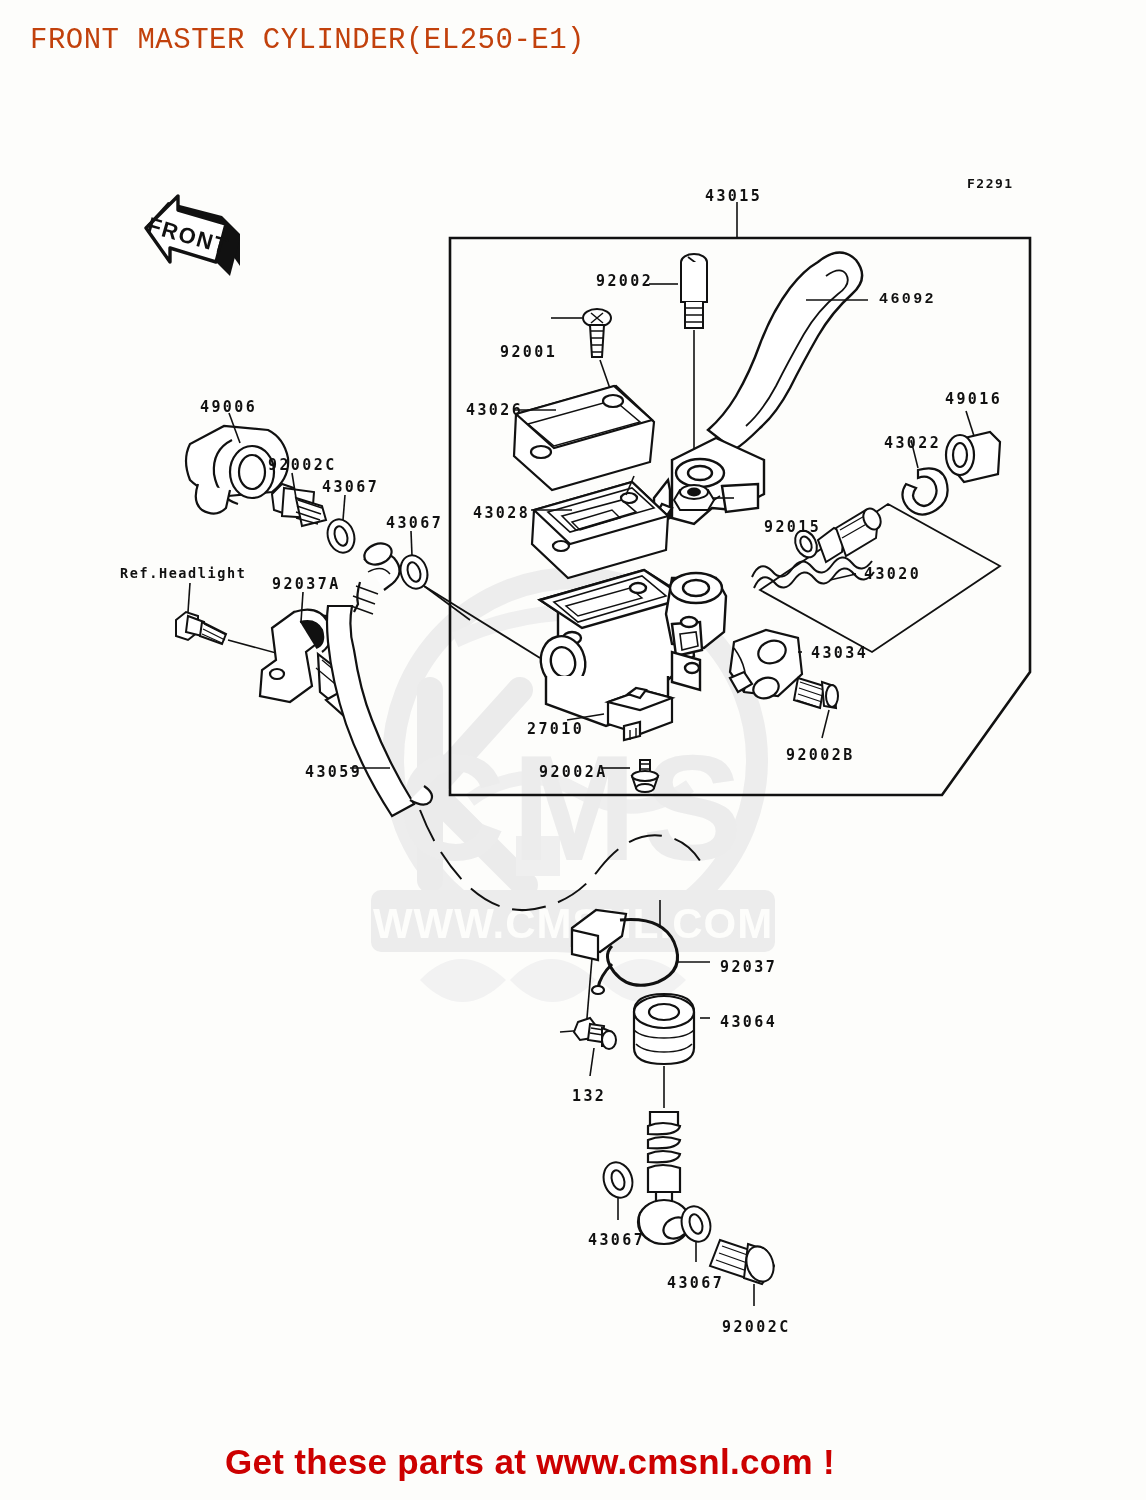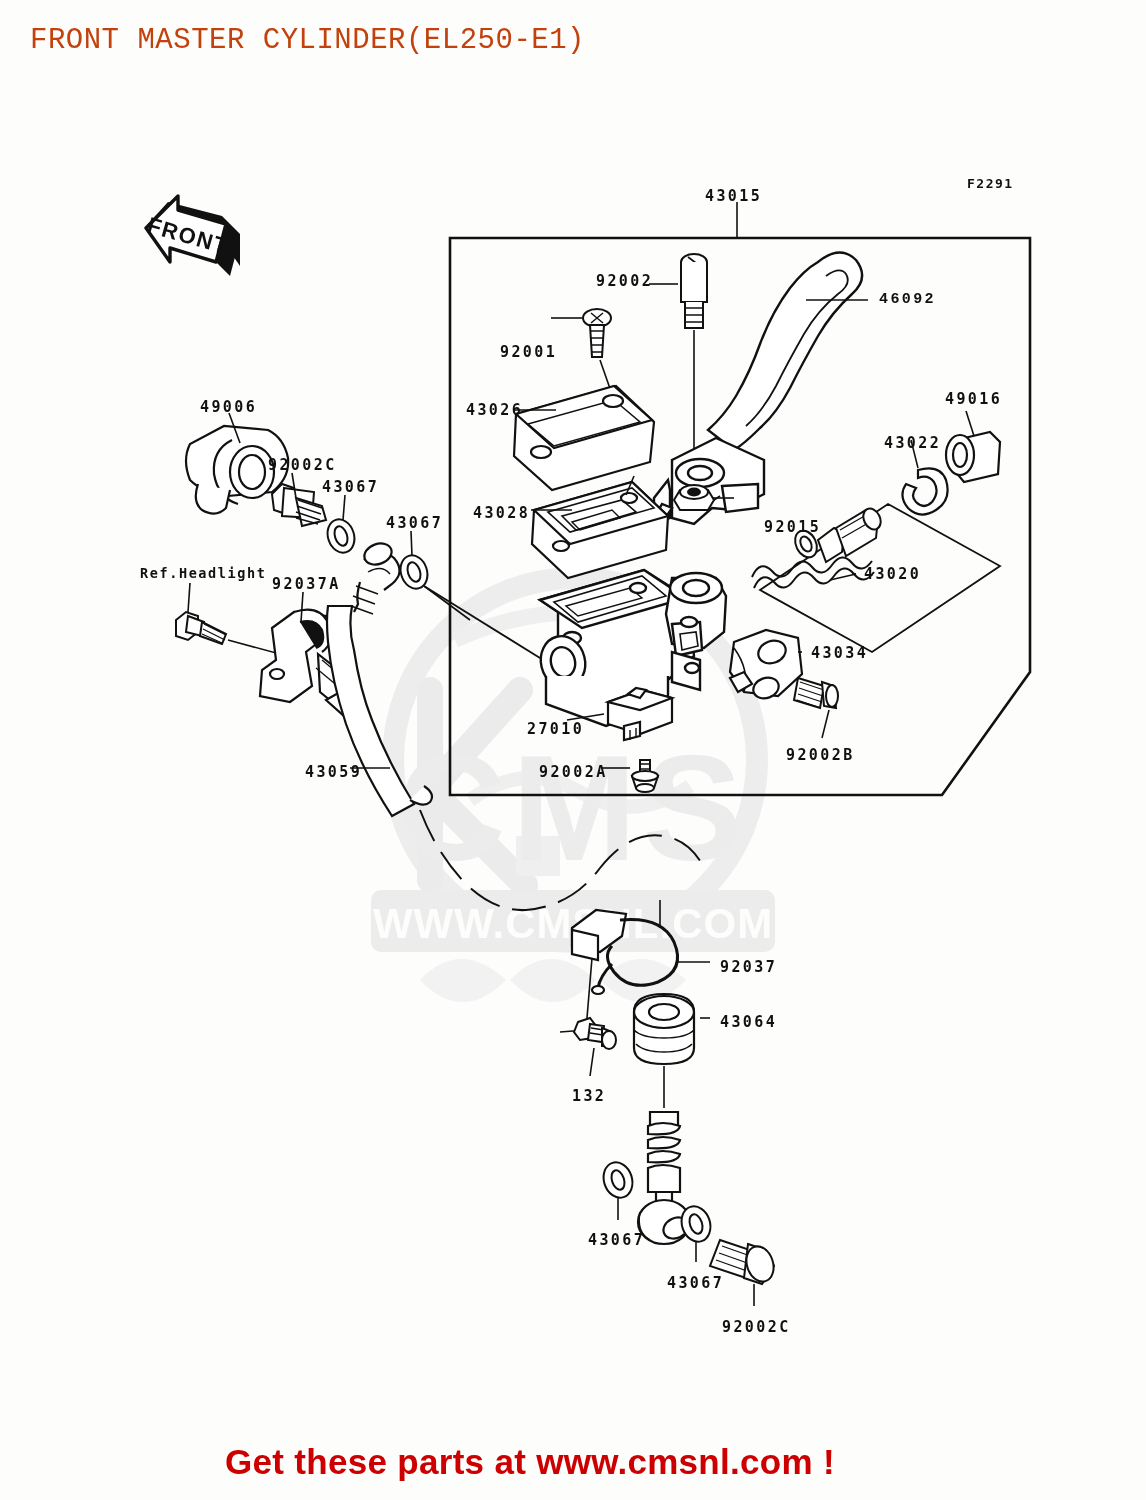--- a/index.html
+++ b/index.html
@@ -380,21 +380,21 @@
 <div class="label" style="left:200px;top:398px;">49006</div>
 <div class="label" style="left:466px;top:401px;">43026</div>
 <div class="label" style="left:945px;top:390px;">49016</div>
 <div class="label" style="left:884px;top:434px;">43022</div>
 <div class="label" style="left:268px;top:456px;">92002C</div>
 <div class="label" style="left:322px;top:478px;">43067</div>
 <div class="label" style="left:744px;top:518px;margin-left:20px;">92015</div>
 <div class="label" style="left:473px;top:504px;">43028</div>
 <div class="label" style="left:386px;top:514px;">43067</div>
 <div class="label" style="left:864px;top:565px;">43020</div>
-<div class="label small" style="left:120px;top:565px;margin-left:20px;">Ref.Headlight</div>
+<div class="label small" style="left:120px;top:565px;">Ref.Headlight</div>
 <div class="label" style="left:272px;top:575px;">92037A</div>
 <div class="label" style="left:811px;top:644px;">43034</div>
 <div class="label" style="left:527px;top:720px;">27010</div>
 <div class="label" style="left:786px;top:746px;">92002B</div>
 <div class="label" style="left:305px;top:763px;">43059</div>
 <div class="label" style="left:539px;top:763px;">92002A</div>
 <div class="label" style="left:720px;top:958px;">92037</div>
 <div class="label" style="left:720px;top:1013px;">43064</div>
 <div class="label" style="left:572px;top:1087px;">132</div>
 <div class="label" style="left:588px;top:1231px;">43067</div>

